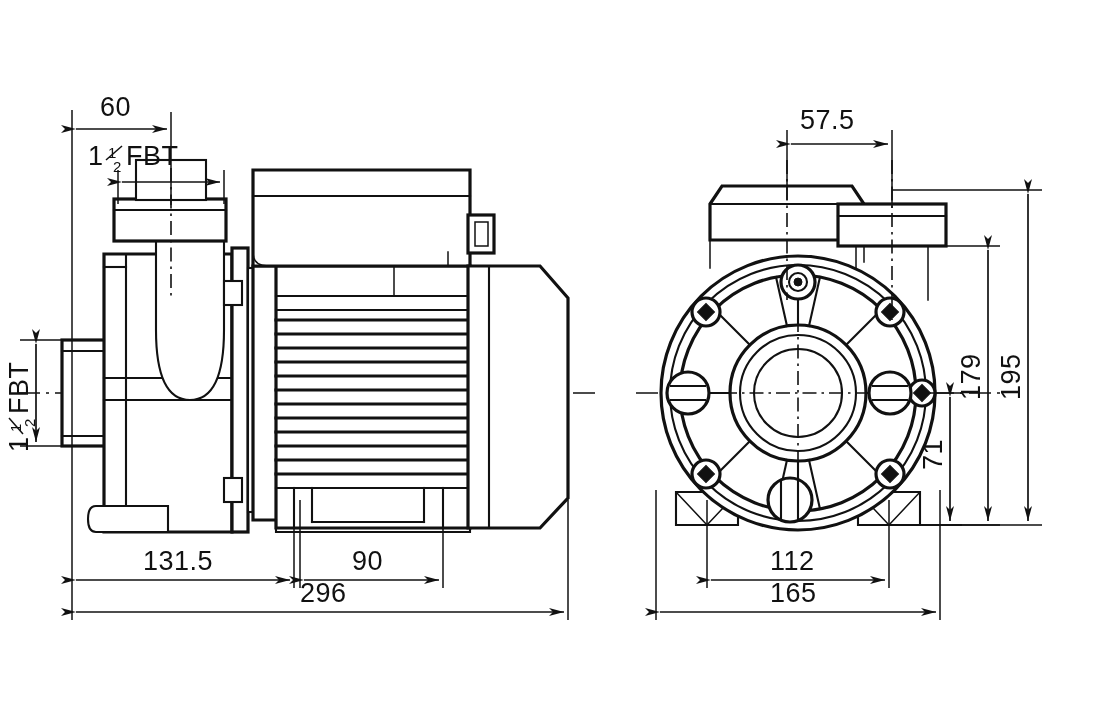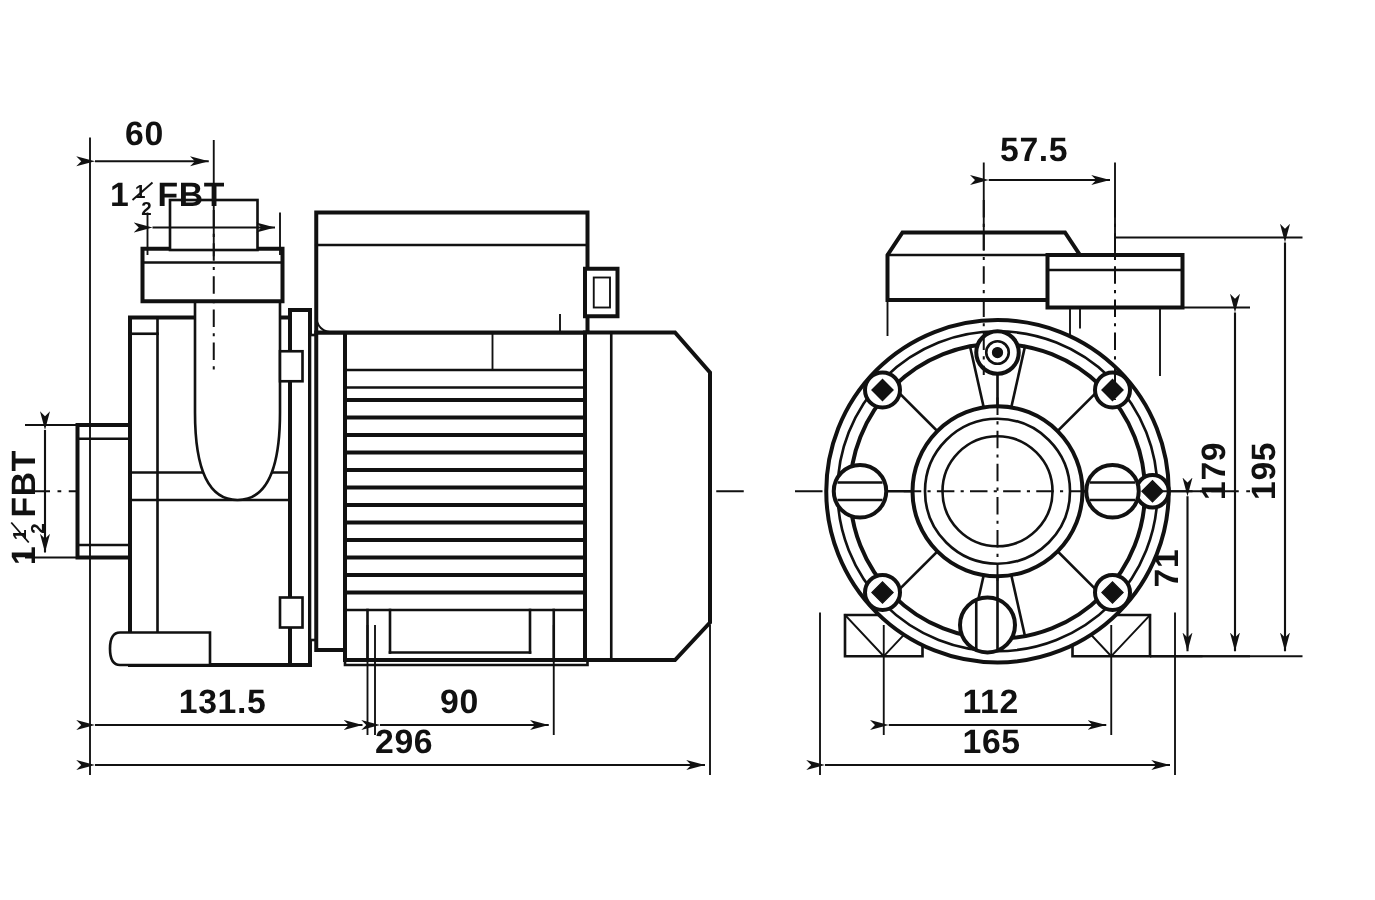--- a/index.html
+++ b/index.html
@@ -12,21 +12,20 @@
     width: 1100px;
     height: 720px;
     overflow: hidden;
     font-family: "Liberation Sans", sans-serif;
   }
   #drawing-root {
     position: relative;
     width: 1100px;
     height: 720px;
     background: #ffffff;
-    font-weight: bold;
   }
   svg.drawing-canvas {
     display: block;
     width: 1100px;
     height: 720px;
     background: #ffffff;
   }
   .outline {
     fill: none;
     stroke: #111111;

